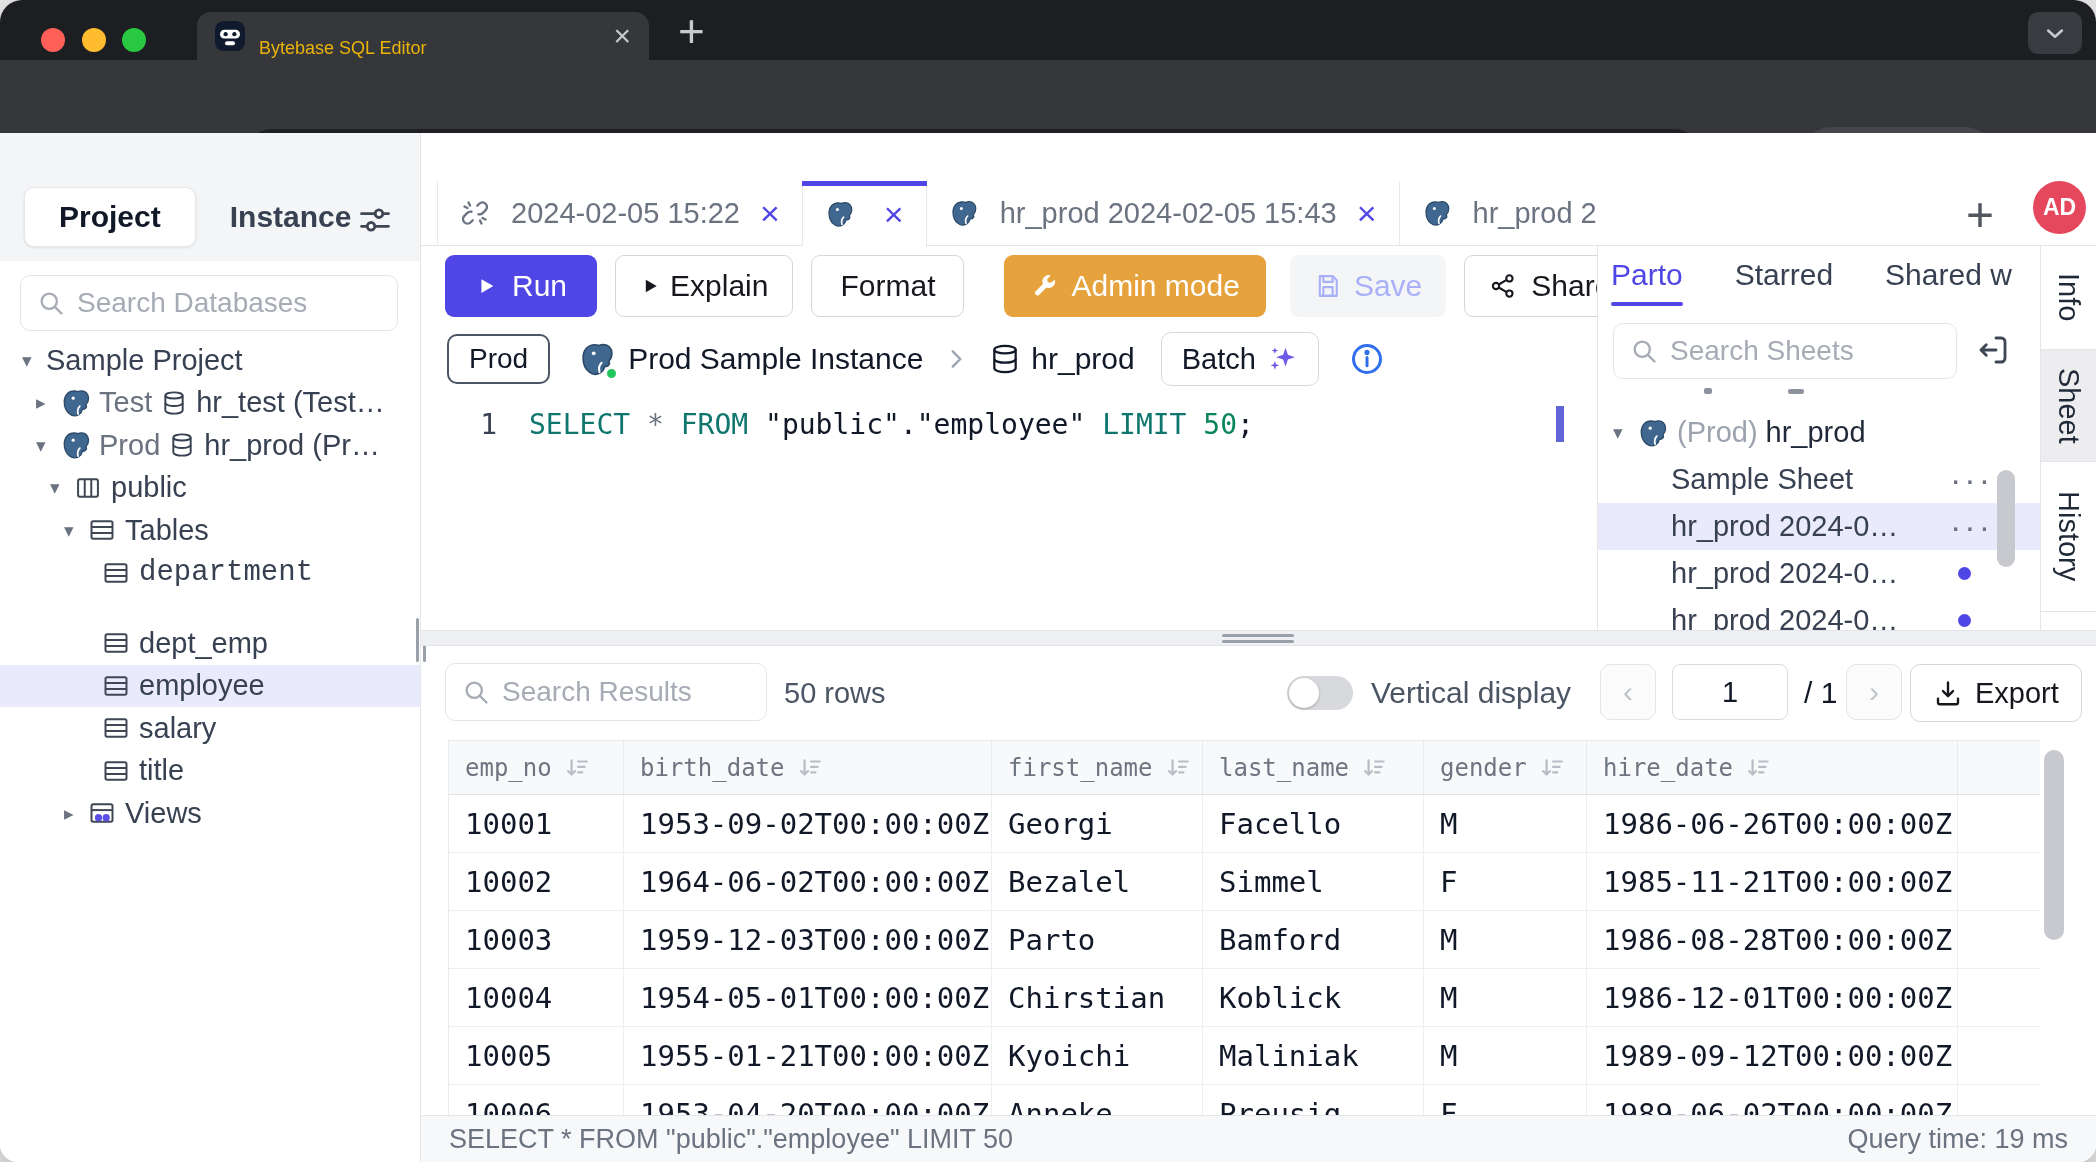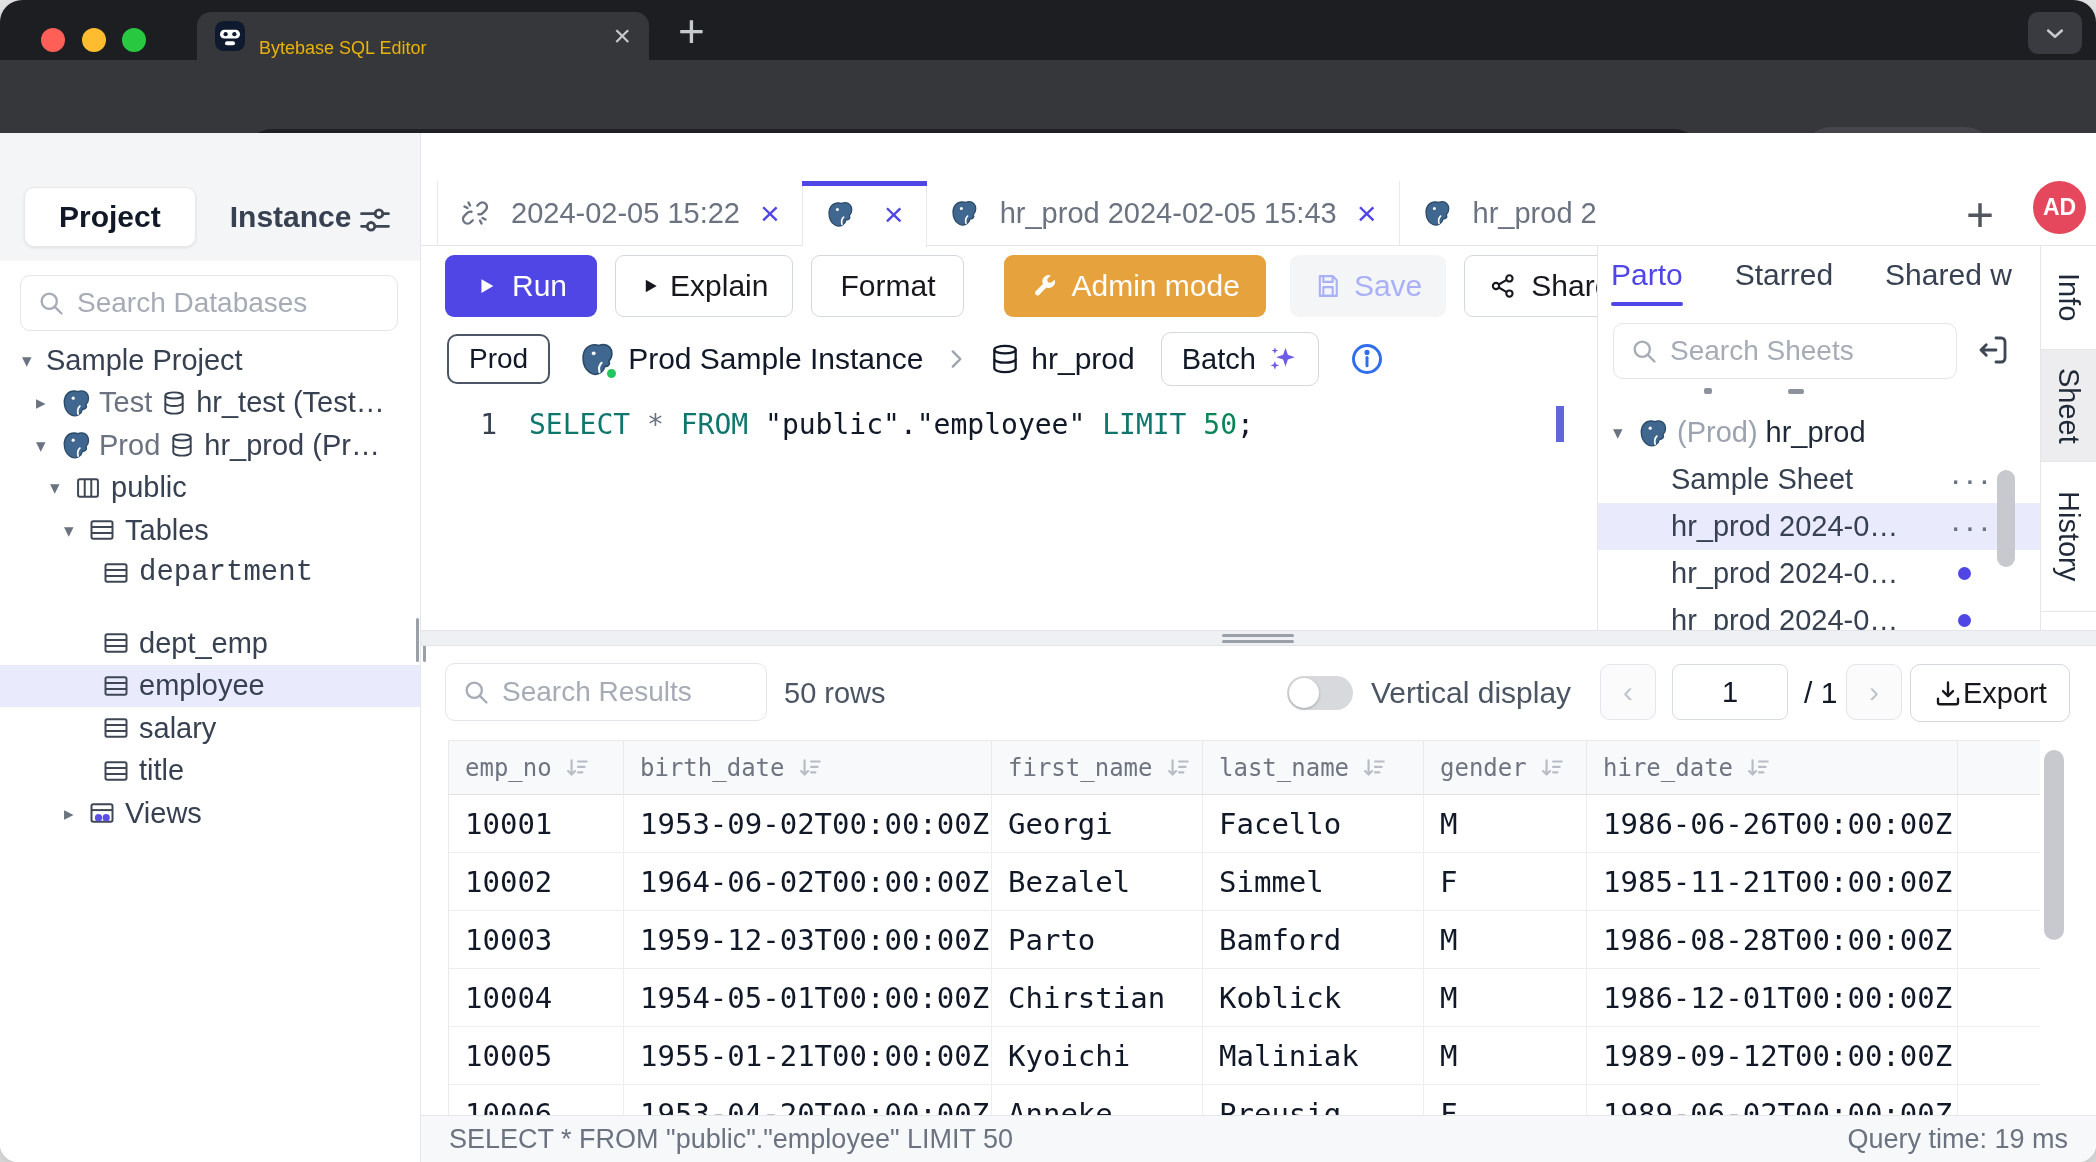--- a/index.html
+++ b/index.html
@@ -116,21 +116,21 @@
   #v-toggle{position:absolute;left:866px;top:30px;width:66px;height:34px;border-radius:17px;background:#d7d9dd;}
   #v-toggle .knob{position:absolute;left:2px;top:2px;width:30px;height:30px;border-radius:50%;background:#fff;box-shadow:0 1px 3px rgba(0,0,0,.25);}
   #v-label{position:absolute;left:950px;top:0;height:94px;display:flex;align-items:center;font-size:30px;color:#4b5563;}
   .pagebtn{position:absolute;top:18px;width:56px;height:56px;border:1px solid #e3e5e9;border-radius:10px;background:#fbfbfc;
     display:flex;align-items:center;justify-content:center;color:#bfc4cb;font-size:30px;}
   #page-prev{left:1179px;} #page-next{left:1425px;}
   #page-input{position:absolute;left:1251px;top:18px;width:116px;height:56px;border:1px solid #d9dce0;border-radius:8px;
     text-align:center;font-size:29px;color:#111827;font-family:"Liberation Sans",sans-serif;outline:none;}
   #page-total{position:absolute;left:1383px;top:0;height:94px;display:flex;align-items:center;font-size:30px;color:#111827;}
   #export-btn{position:absolute;left:1489px;top:18px;height:58px;border:1px solid #d4d7dc;border-radius:10px;background:#fff;
-    display:flex;align-items:center;padding:0 22px;font-size:29px;color:#16181d;}
+    display:flex;align-items:center;gap:12px;padding:0 22px;font-size:29px;color:#16181d;}
 
   
   #res-table{position:absolute;left:448px;top:607px;width:1592px;height:375px;overflow:hidden;border-left:1px solid #e8eaed;}
   .tgrid{display:grid;grid-template-columns:175px 368px 211px 221px 163px 371px 1fr;}
   #thead{height:55px;background:#f8f9fa;border-top:1px solid #e8eaed;border-bottom:1px solid #dfe1e5;}
   .th{display:flex;align-items:center;gap:12px;padding-left:16px;font:24px "DejaVu Sans Mono",monospace;color:#6e7480;
     border-right:1px solid #e8eaed;overflow:hidden;}
   .th.filler,.td.filler{border-right:none;}
   .trow{height:58px;border-bottom:1px solid #eceef1;}
   .td{display:flex;align-items:center;padding-left:16px;font:29px "DejaVu Sans Mono",monospace;color:#111827;

